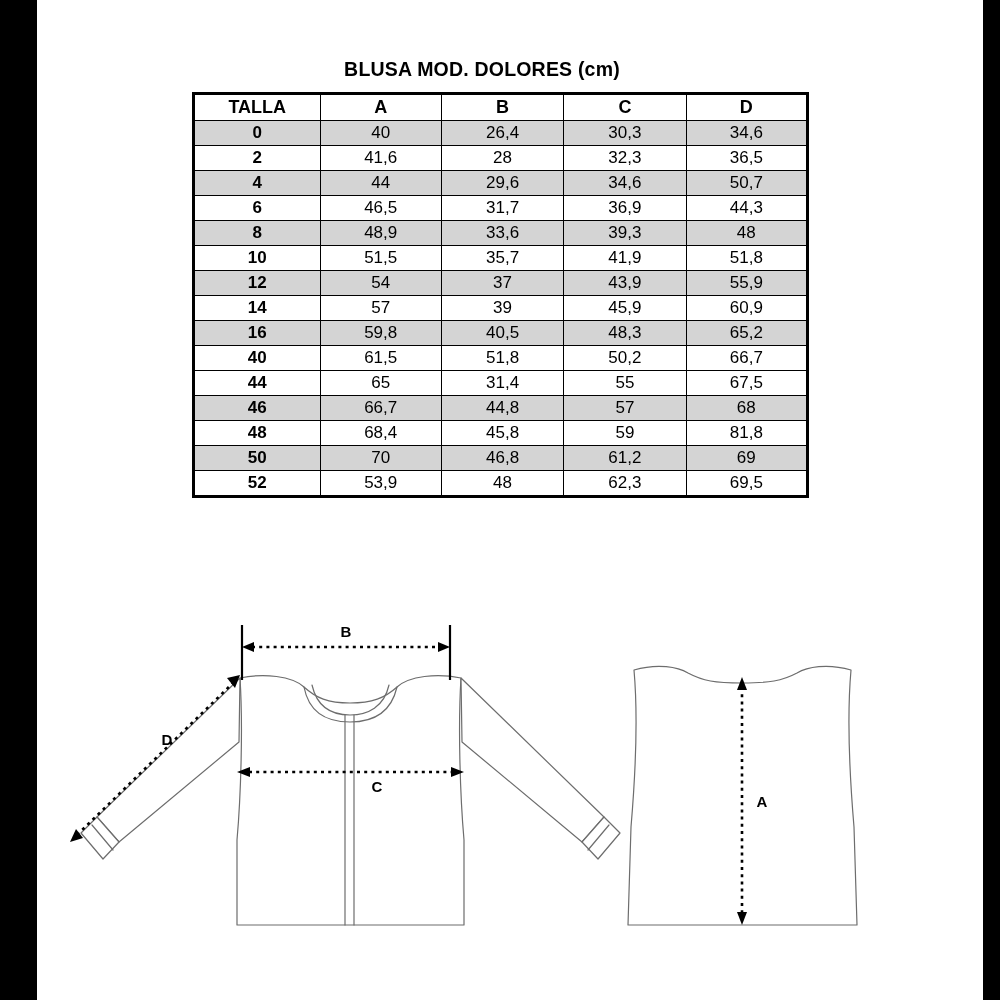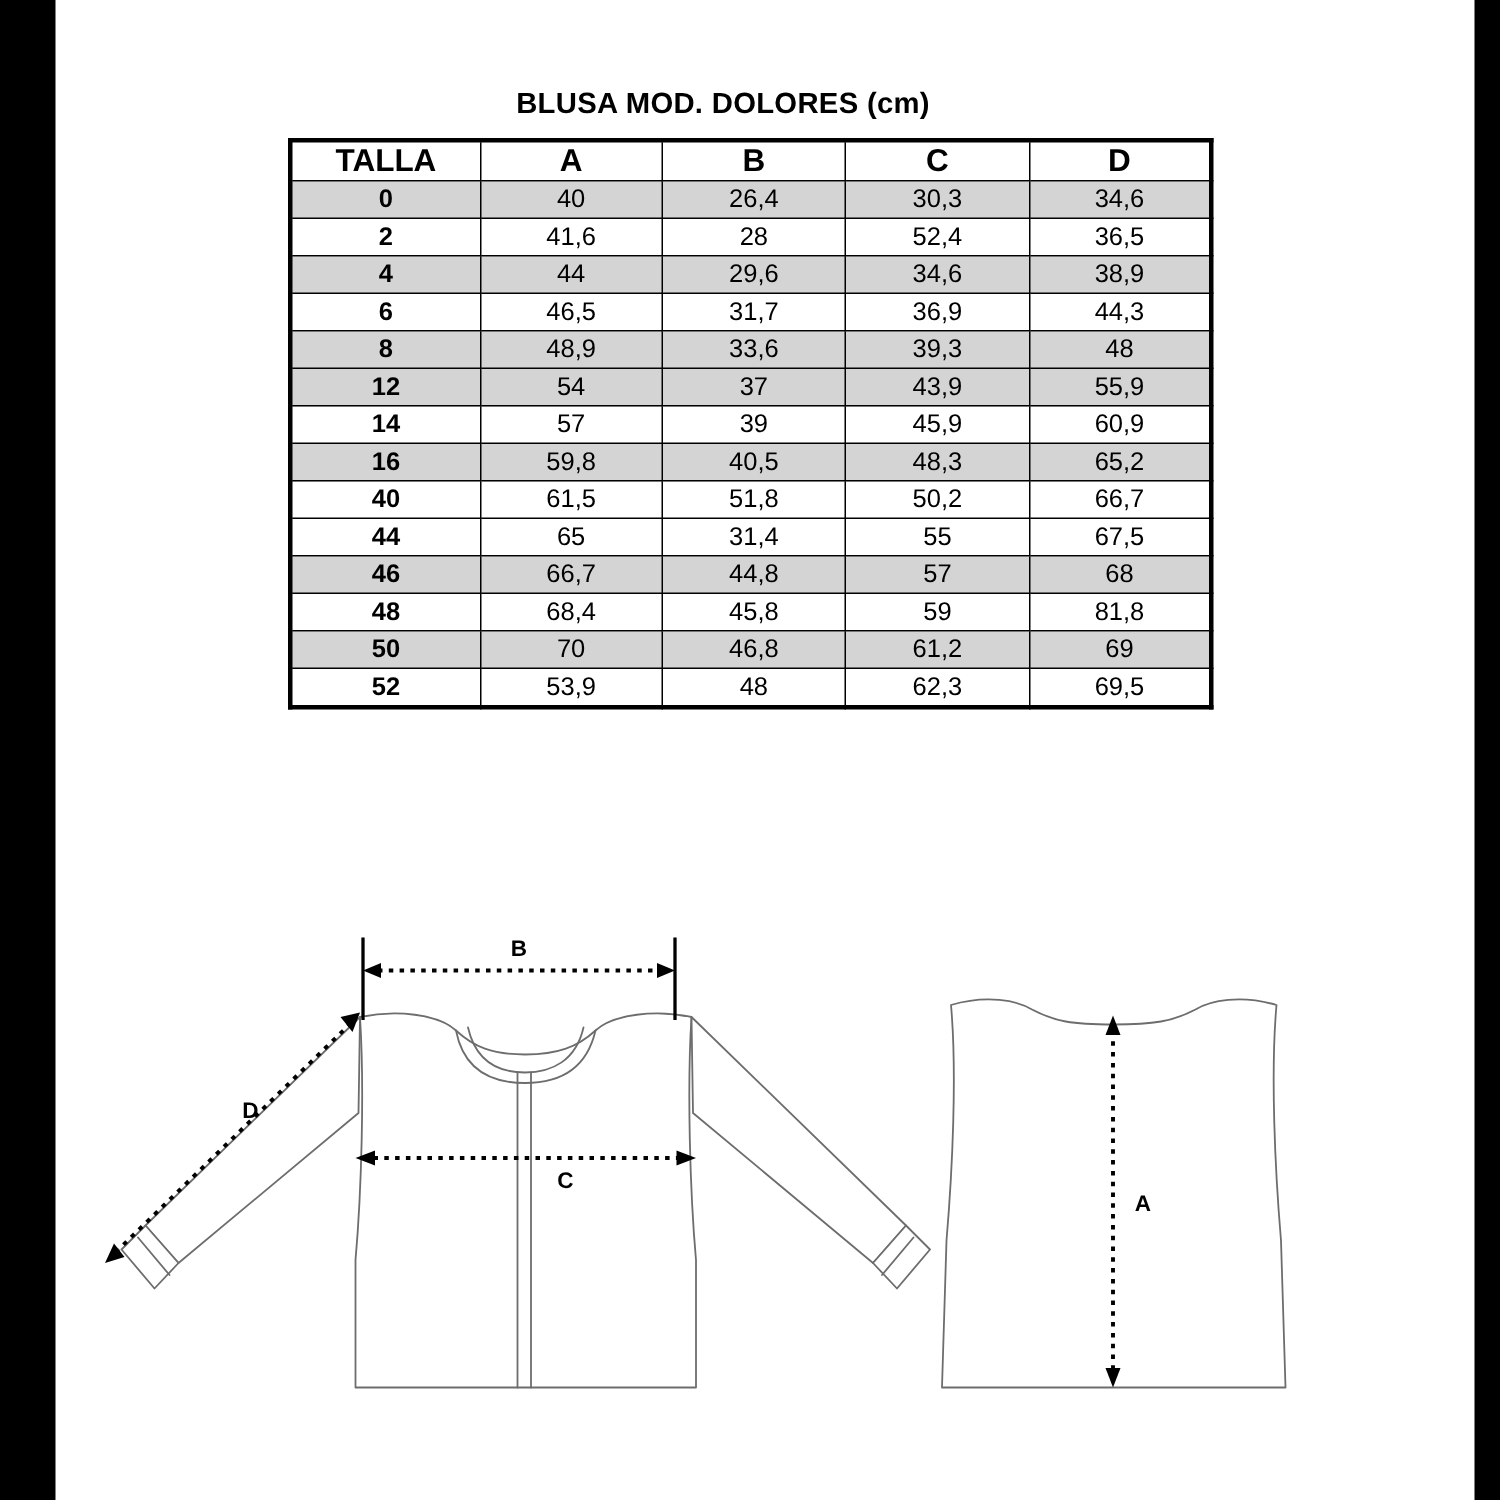--- a/index.html
+++ b/index.html
@@ -65,21 +65,21 @@
     height: 24px;
     line-height: 24px;
     padding: 0 2px;
     text-align: center;
     font-size: 17px;
     color: #000;
     font-weight: normal;
   }
   #size-table thead th {
     font-weight: bold;
-    font-size: 21px;
+    font-size: 18px;
     background: #ffffff;
     height: 25px;
     line-height: 25px;
   }
   #size-table tbody tr.alt td { background: #d4d4d4; }
   #size-table tbody tr td:first-child { font-weight: bold; }
   #size-table col.c-talla { width: 127px; }
   #size-table col.c-a { width: 122px; }
   #size-table col.c-b { width: 123px; }
   #size-table col.c-c { width: 123px; }
@@ -158,43 +158,50 @@
             <td>0</td>
             <td>40</td>
             <td>26,4</td>
             <td>30,3</td>
             <td>34,6</td>
           </tr>
           <tr>
             <td>2</td>
             <td>41,6</td>
             <td>28</td>
-            <td>52,4</td>
+            <td>32,3</td>
             <td>36,5</td>
           </tr>
           <tr class="alt">
             <td>4</td>
             <td>44</td>
             <td>29,6</td>
             <td>34,6</td>
-            <td>38,9</td>
+            <td>50,7</td>
           </tr>
           <tr>
             <td>6</td>
             <td>46,5</td>
             <td>31,7</td>
             <td>36,9</td>
             <td>44,3</td>
           </tr>
           <tr class="alt">
             <td>8</td>
             <td>48,9</td>
             <td>33,6</td>
             <td>39,3</td>
             <td>48</td>
+          </tr>
+          <tr>
+            <td>10</td>
+            <td>51,5</td>
+            <td>35,7</td>
+            <td>41,9</td>
+            <td>51,8</td>
           </tr>
           <tr class="alt">
             <td>12</td>
             <td>54</td>
             <td>37</td>
             <td>43,9</td>
             <td>55,9</td>
           </tr>
           <tr>
             <td>14</td>

